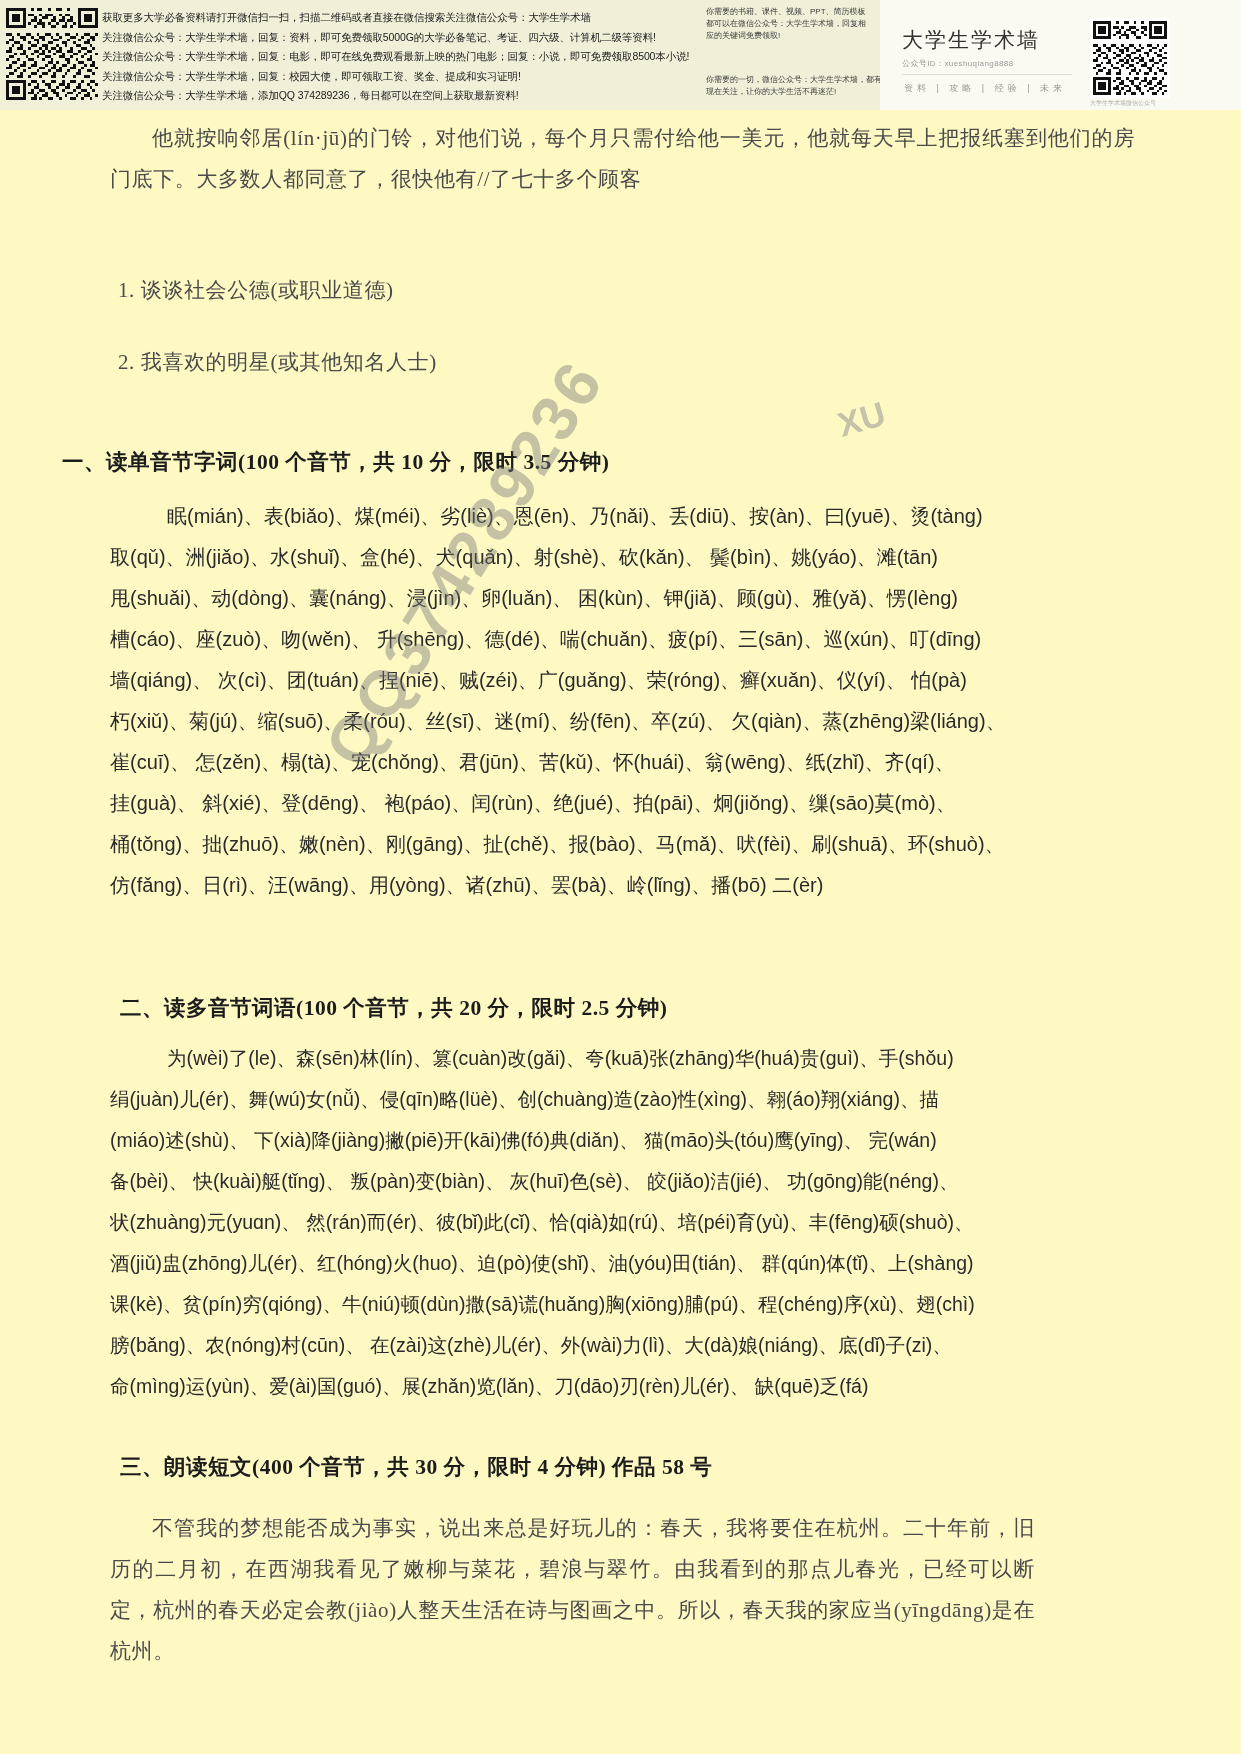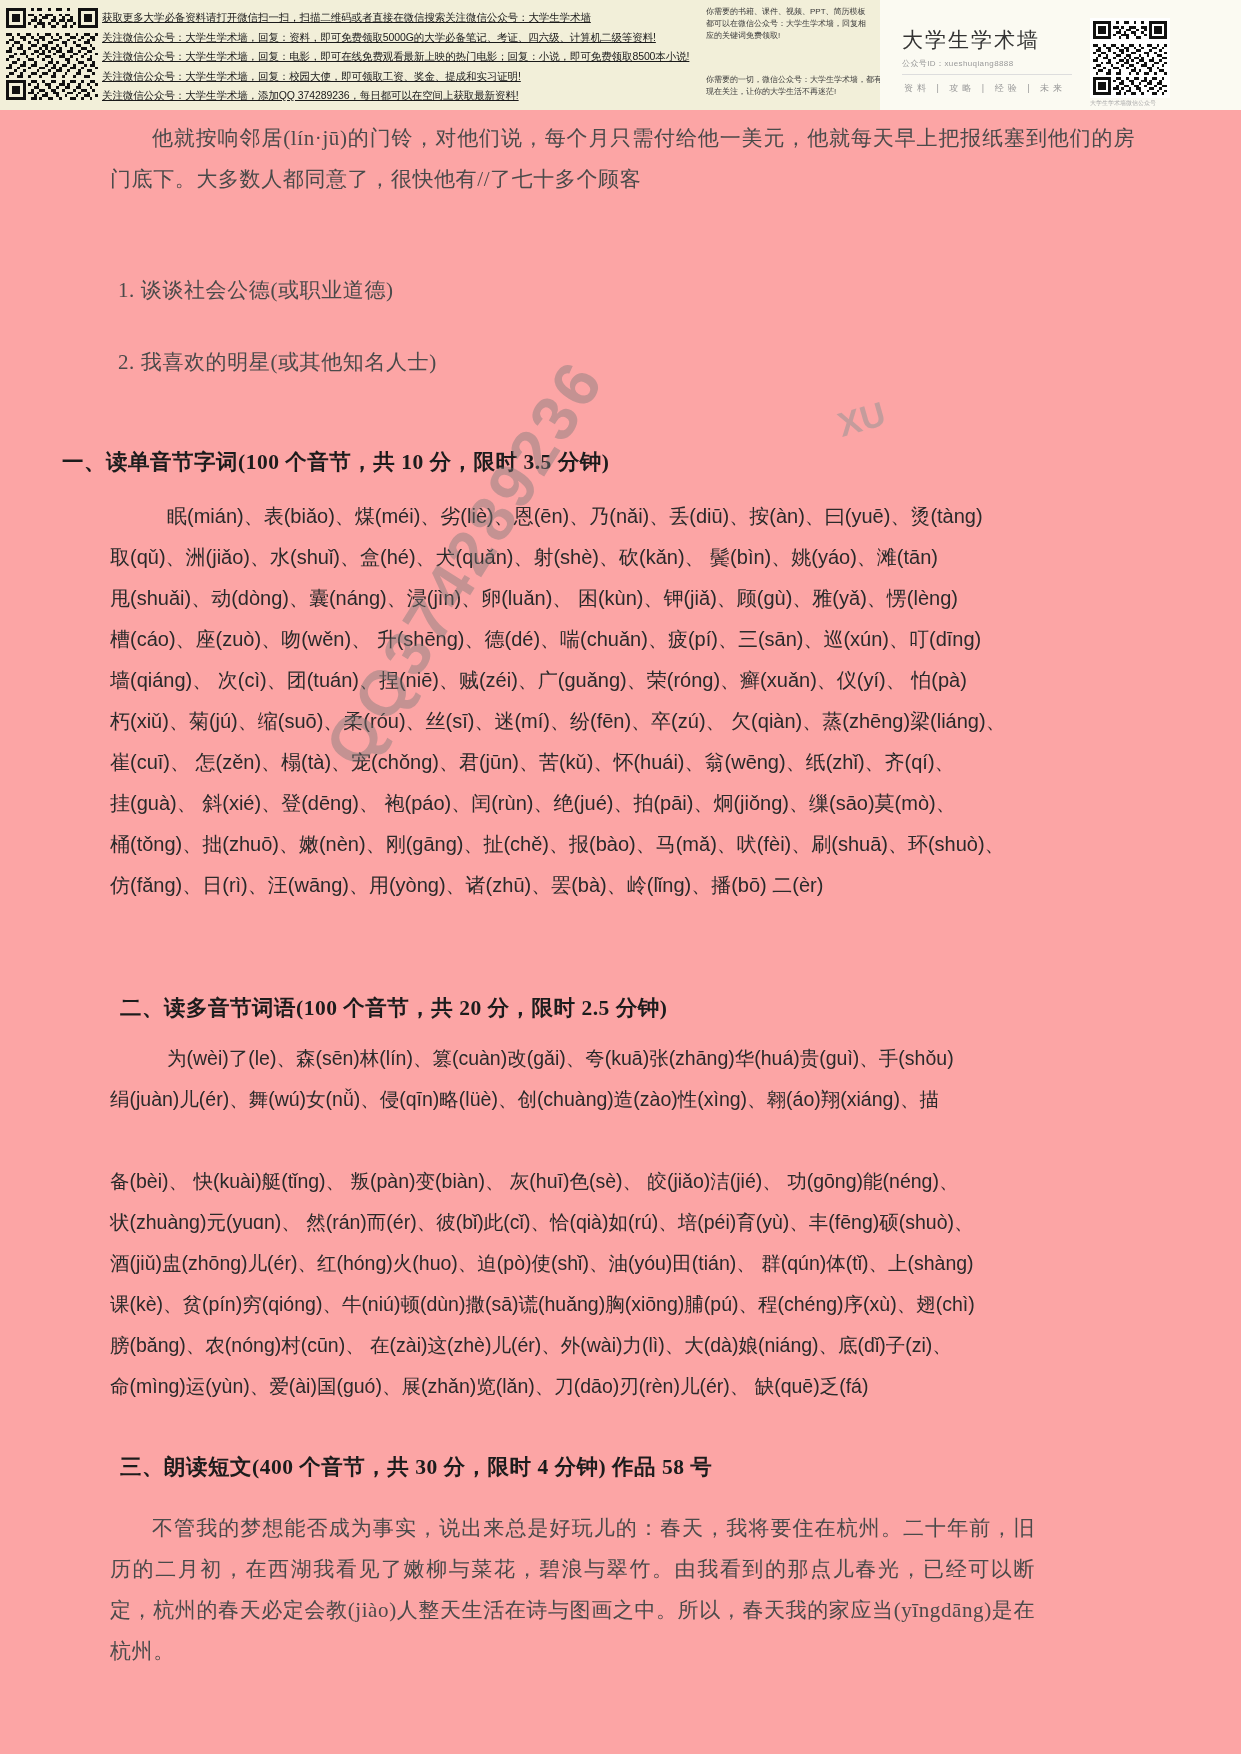--- a/index.html
+++ b/index.html
@@ -21,21 +21,21 @@
   .ad-left-qr{
     position:absolute; left:6px; top:4px; width:92px; height:100px;
   }
   .qr-canvas{ width:100%; height:100%; display:block; }
   .ad-lines{
     position:absolute; left:102px; top:8px; width:600px;
   }
   .ad-line{
     font-family:"Liberation Sans","DejaVu Sans",sans-serif;
     font-size:10.5px; line-height:19.5px; color:#1a1a1a;
-    white-space:nowrap; letter-spacing:-0.1px;text-decoration:underline;
+    white-space:nowrap; letter-spacing:-0.1px;
   }
   .ad-mid{
     position:absolute; left:706px; top:6px; width:175px;
     font-family:"Liberation Sans","DejaVu Sans",sans-serif;
     font-size:8px; line-height:12px; color:#3a3a3a;
   }
   .ad-mid2{
     position:absolute; left:706px; top:74px; width:190px;
     font-family:"Liberation Sans","DejaVu Sans",sans-serif;
     font-size:8px; line-height:12px; color:#3a3a3a;
@@ -68,21 +68,21 @@
   }
   .ad-card-qrcap{
     position:absolute; left:210px; top:99px;
     font-family:"Liberation Sans","DejaVu Sans",sans-serif;
     font-size:6px; color:#aaa;
   }
 
   
   .doc{
     position:absolute; left:0; top:110px; width:1241px; height:1644px;
-    background:#fca5a5;
+    background:#fef9c3;
   }
   .para{
     color:#4a4a4a;
     font-size:21px;
     line-height:41px;
     text-align:justify;
     text-justify:inter-ideograph;
     letter-spacing:0.6px;
   }
   .indent{ text-indent:2em; }
@@ -601,20 +601,21 @@
   <div class="b chars" style="left:110px; top:591px; width:967px;">朽(xiǔ)、菊(jú)、缩(suō)、柔(róu)、丝(sī)、迷(mí)、纷(fēn)、卒(zú)、 欠(qiàn)、蒸(zhēng)梁(liáng)、</div>
   <div class="b chars" style="left:110px; top:632px; width:967px;">崔(cuī)、 怎(zěn)、榻(tà)、宠(chǒng)、君(jūn)、苦(kǔ)、怀(huái)、翁(wēng)、纸(zhǐ)、齐(qí)、</div>
   <div class="b chars" style="left:110px; top:673px; width:967px;">挂(guà)、 斜(xié)、登(dēng)、 袍(páo)、闰(rùn)、绝(jué)、拍(pāi)、炯(jiǒng)、缫(sāo)莫(mò)、</div>
   <div class="b chars" style="left:110px; top:714px; width:967px;">桶(tǒng)、拙(zhuō)、嫩(nèn)、刚(gāng)、扯(chě)、报(bào)、马(mǎ)、吠(fèi)、刷(shuā)、环(shuò)、</div>
   <div class="b chars" style="left:110px; top:755px; width:967px; text-align:left;">仿(fǎng)、日(rì)、汪(wāng)、用(yòng)、诸(zhū)、罢(bà)、岭(lǐng)、播(bō) 二(èr)</div>
 
   <div class="b heading" style="left:120px; top:872px; width:1050px;margin-top:6px;">二、读多音节词语(100 个音节，共 20 分，限时 2.5 分钟)</div>
 
   <div class="b words" style="left:167px; top:928px; width:910px;">为(wèi)了(le)、森(sēn)林(lín)、篡(cuàn)改(gǎi)、夸(kuā)张(zhāng)华(huá)贵(guì)、手(shǒu)</div>
   <div class="b words" style="left:110px; top:969px; width:967px;">绢(juàn)儿(ér)、舞(wú)女(nǚ)、侵(qīn)略(lüè)、创(chuàng)造(zào)性(xìng)、翱(áo)翔(xiáng)、描</div>
+  <div class="b words" style="left:110px; top:1010px; width:967px;">(miáo)述(shù)、 下(xià)降(jiàng)撇(piē)开(kāi)佛(fó)典(diǎn)、 猫(māo)头(tóu)鹰(yīng)、 完(wán)</div>
   <div class="b words" style="left:110px; top:1051px; width:967px;">备(bèi)、 快(kuài)艇(tǐng)、 叛(pàn)变(biàn)、 灰(huī)色(sè)、 皎(jiǎo)洁(jié)、 功(gōng)能(néng)、</div>
   <div class="b words" style="left:110px; top:1092px; width:967px;">状(zhuàng)元(yuɑn)、 然(rán)而(ér)、彼(bǐ)此(cǐ)、恰(qià)如(rú)、培(péi)育(yù)、丰(fēng)硕(shuò)、</div>
   <div class="b words" style="left:110px; top:1133px; width:967px;">酒(jiǔ)盅(zhōng)儿(ér)、红(hóng)火(huo)、迫(pò)使(shǐ)、油(yóu)田(tián)、 群(qún)体(tǐ)、上(shàng)</div>
   <div class="b words" style="left:110px; top:1174px; width:967px;">课(kè)、贫(pín)穷(qióng)、牛(niú)顿(dùn)撒(sā)谎(huǎng)胸(xiōng)脯(pú)、程(chéng)序(xù)、翅(chì)</div>
   <div class="b words" style="left:110px; top:1215px; width:967px;">膀(bǎng)、农(nóng)村(cūn)、 在(zài)这(zhè)儿(ér)、外(wài)力(lì)、大(dà)娘(niáng)、底(dǐ)子(zi)、</div>
   <div class="b words" style="left:110px; top:1256px; width:967px; text-align:left;">命(mìng)运(yùn)、爱(ài)国(guó)、展(zhǎn)览(lǎn)、刀(dāo)刃(rèn)儿(ér)、 缺(quē)乏(fá)</div>
 
   <div class="b heading" style="left:120px; top:1337px; width:1050px;">三、朗读短文(400 个音节，共 30 分，限时 4 分钟) 作品 58 号</div>
 
   <div class="b para indent" style="left:110px; top:1398px; width:925px;">不管我的梦想能否成为事实，说出来总是好玩儿的：春天，我将要住在杭州。二十年前，旧历的二月初，在西湖我看见了嫩柳与菜花，碧浪与翠竹。由我看到的那点儿春光，已经可以断定，杭州的春天必定会教(jiào)人整天生活在诗与图画之中。所以，春天我的家应当(yīngdāng)是在杭州。</div>

